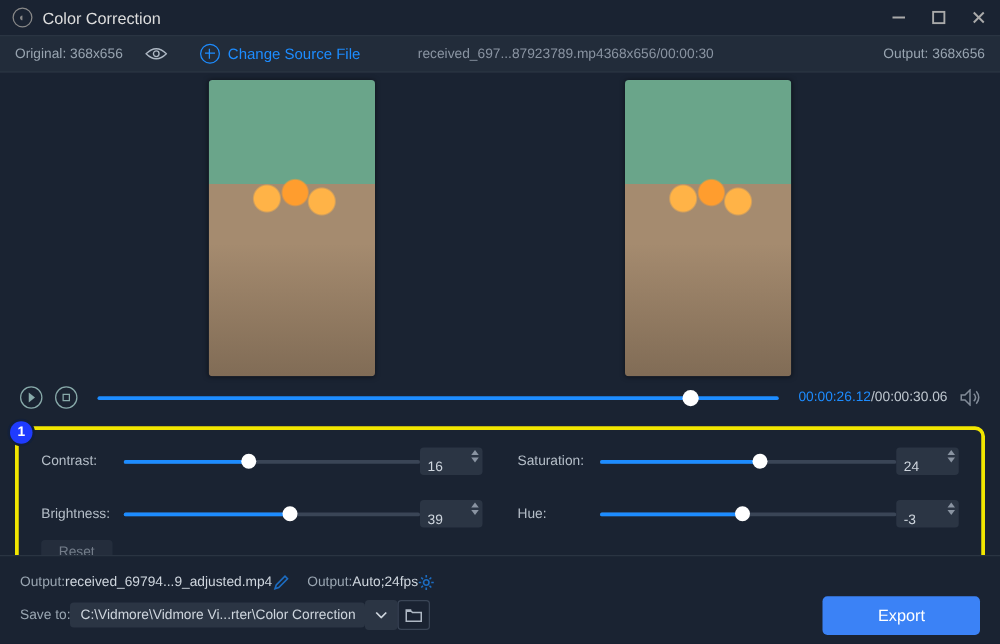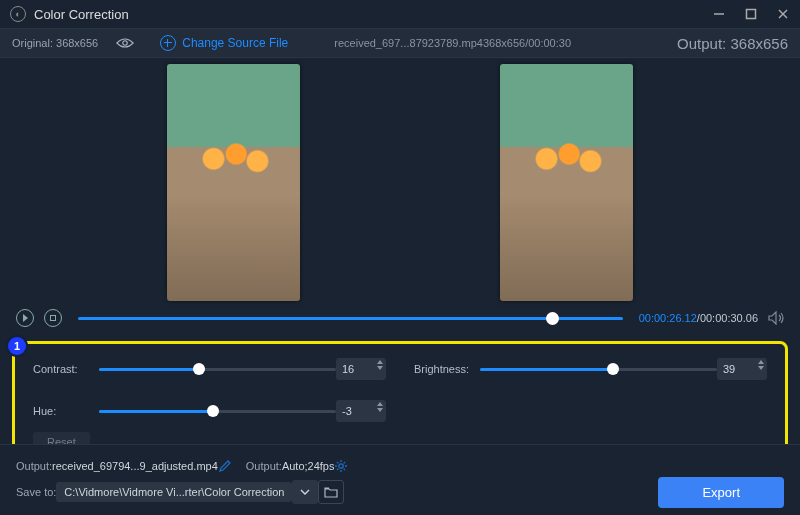--- a/index.html
+++ b/index.html
@@ -32,21 +32,21 @@
   border-top: 1px solid #2a3442; border-bottom: 1px solid #2a3442;
 }
 .orig-label { font-size: 11px; color: #98a4b0; }
 .eye-icon { width: 18px; height: 12px; }
 .change-source { display: flex; align-items: center; gap: 6px; color: #1d8cff; font-size: 12px; cursor: pointer; margin-left: 8px;}
 .plus-circle { width: 16px; height: 16px; border: 1.5px solid #1d8cff; border-radius: 50%; position: relative; }
 .plus-circle::before, .plus-circle::after { content: ""; position: absolute; background: #1d8cff; }
 .plus-circle::before { width: 8px; height: 1.5px; left: 2.5px; top: 5.75px; }
 .plus-circle::after  { width: 1.5px; height: 8px; left: 5.75px; top: 2.5px; }
 .file-meta { font-size: 11px; color: #8a94a2; display: flex; margin-left: 28px;}
-.out-label { margin-left: auto; font-size: 15px; color: #98a4b0; }
+.out-label { margin-left: auto; font-size: 11px; color: #98a4b0; }
 
 .preview-row {
   height: 245px; display: flex; justify-content: center; gap: 200px;
   padding-top: 6px;
 }
 .video-thumb {
   width: 133px; height: 237px; border-radius: 3px;
   background:
     linear-gradient(180deg, rgba(0,0,0,0) 55%, rgba(20,15,10,.25) 100%),
     radial-gradient(circle at 35% 40%, #ffb347 0 6%, transparent 7%),
@@ -99,21 +99,21 @@
   flex: 1; height: 3px; background: #3a4556; border-radius: 2px;
   position: relative; cursor: pointer;
 }
 .slider .fill { position: absolute; left: 0; top: 0; height: 100%; background: #1d8cff; border-radius: 2px; }
 .slider .knob {
   position: absolute; top: -5px; width: 12px; height: 12px;
   background: #fff; border-radius: 50%;
 }
 .numbox {
   width: 50px; height: 22px; background: #2b3544; border-radius: 3px;
-  display: flex; align-items: center; padding: 0 6px;
+  display: flex; align-items: flex-end; padding: 0 6px;
   font-size: 11px; color: #cfd6de; position: relative;
 }
 .spinner { position: absolute; right: 3px; top: 2px; display: flex; flex-direction: column; gap: 2px; }
 .spinner div { width: 0; height: 0; border-left: 3px solid transparent; border-right: 3px solid transparent; cursor: pointer; }
 .spinner .up   { border-bottom: 4px solid #8a94a2; }
 .spinner .down { border-top: 4px solid #8a94a2; }
 .reset-row { grid-column: 1 / -1; margin-top: -10px; margin-bottom: -6px; }
 .reset-btn { display: inline-block; padding: 4px 14px; background: #2b3544; border-radius: 3px; font-size: 11px; color: #aeb8c4; cursor: pointer; opacity: .6; }
 
 .footer {
@@ -223,20 +223,34 @@
       </div>
       <div class="numbox">
         <span>16</span>
         <span class="spinner">
             <div class="up"></div>
             <div class="down"></div>
           </span>
       </div>
     </div>
 
+    <div class="control-row">
+      <span class="lbl">Saturation:</span>
+      <div class="slider">
+        <div class="fill" id="saturation-fill" style="width: 54%;"></div>
+          <div class="knob" id="saturation-knob" style="left: calc(54% - 6px);"></div>
+      </div>
+      <div class="numbox">
+        <span>24</span>
+        <span class="spinner">
+            <div class="up"></div>
+            <div class="down"></div>
+          </span>
+      </div>
+    </div>
 
     <div class="control-row">
       <span class="lbl">Brightness:</span>
       <div class="slider">
         <div class="fill" id="brightness-fill" style="width: 56%;"></div>
           <div class="knob" id="brightness-knob" style="left: calc(56% - 6px);"></div>
       </div>
       <div class="numbox">
         <span>39</span>
         <span class="spinner">

